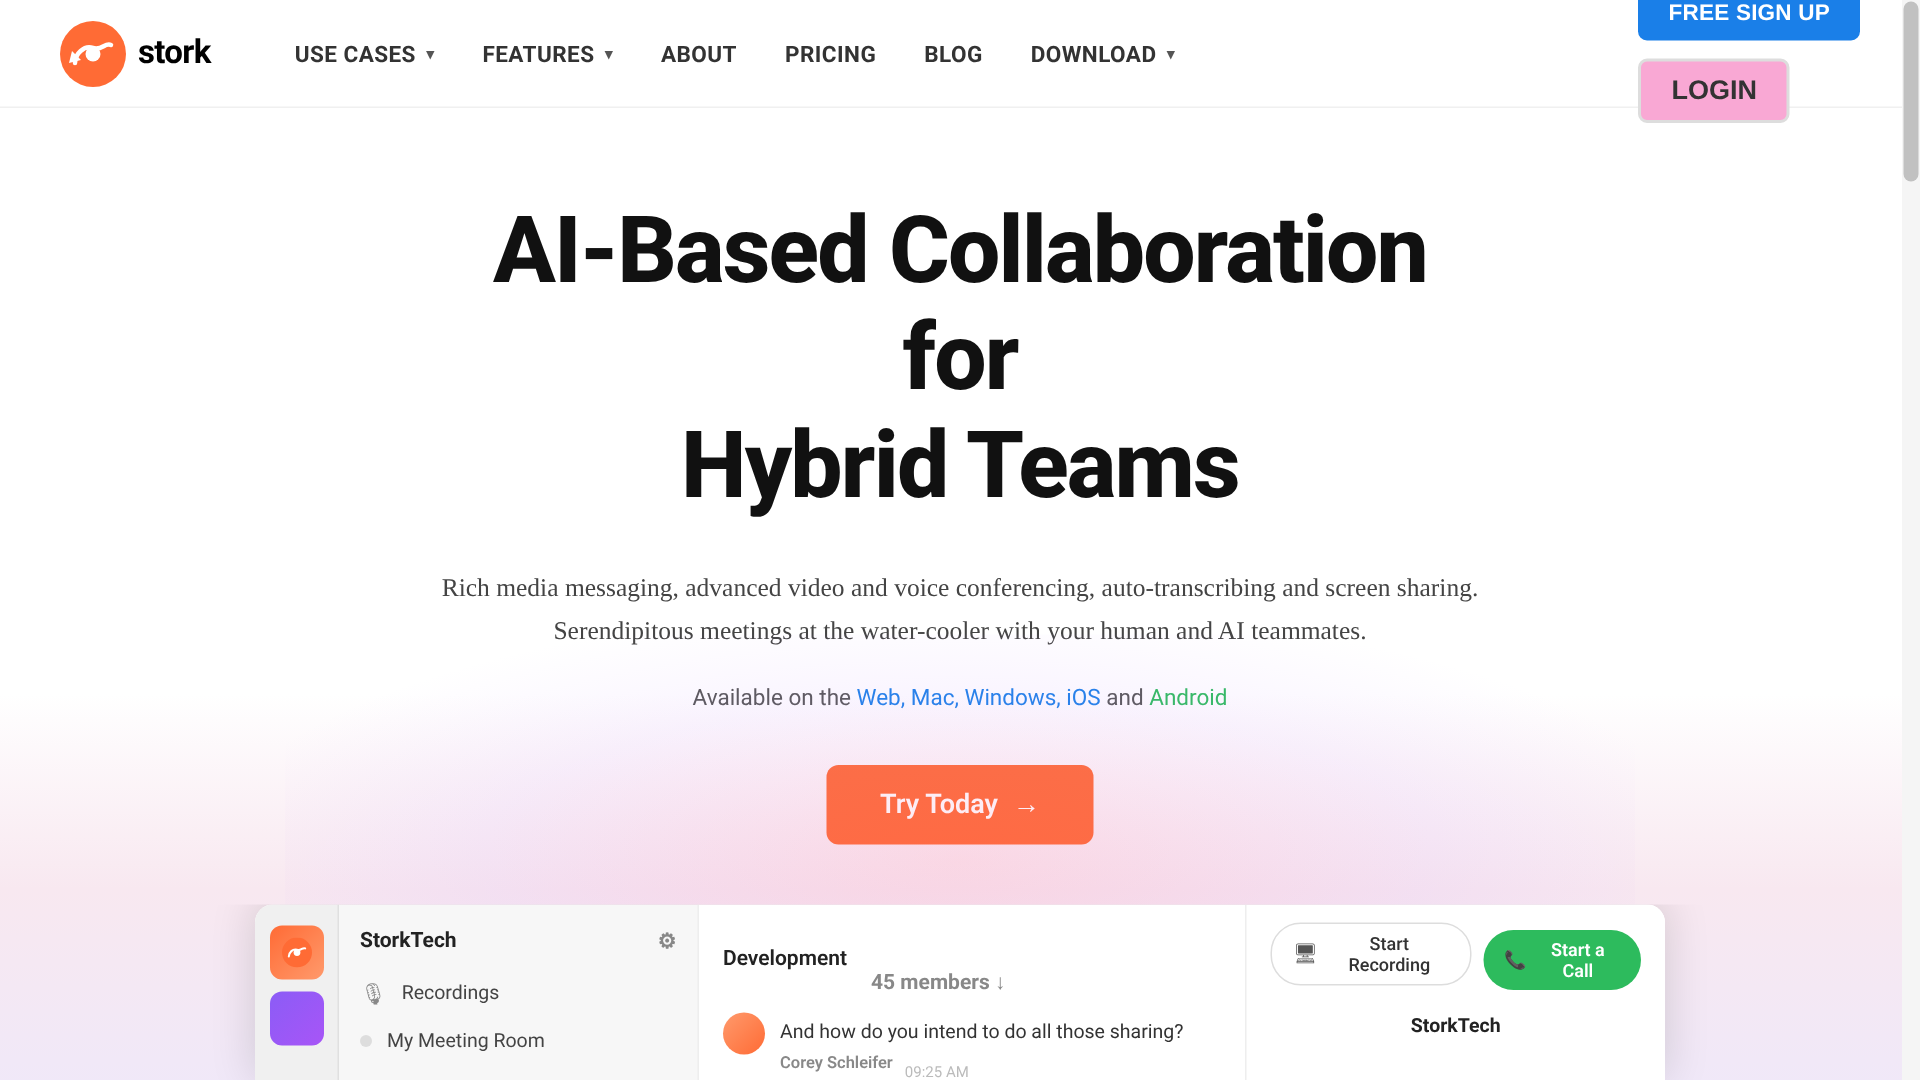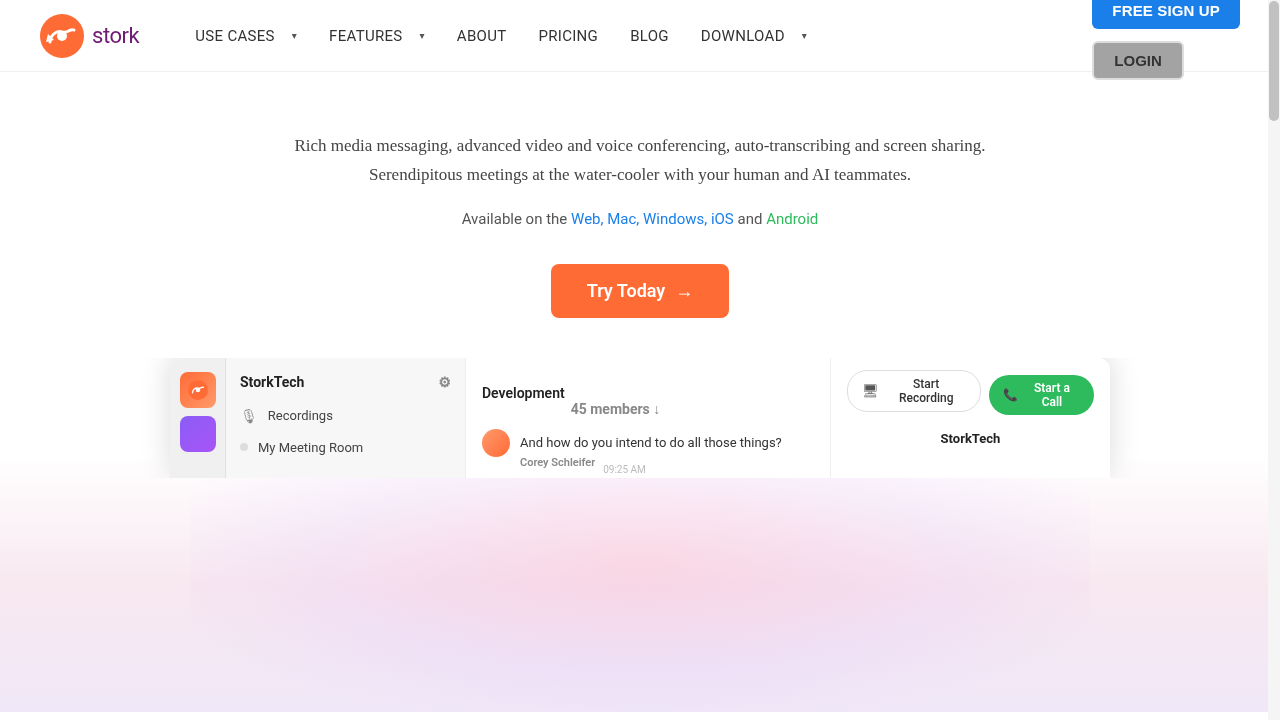--- a/index.html
+++ b/index.html
@@ -34,25 +34,25 @@
     }
     .nav-links {
       display: flex;
       align-items: center;
       gap: 0;
       flex: 1;
     }
     .nav-item {
       display: flex;
       align-items: center;
-      gap: 17px;
+      gap: 7px;
       padding: 0 16px;
       height: 72px;
       font-size: 15px;
-      font-weight: 400;
+      font-weight: 700;
       color: #333;
       cursor: pointer;
       text-decoration: none;
       letter-spacing: 0.02em;
     }
     .nav-item .chevron {
       font-size: 10px;
       color: #555;
     }
     .nav-right {
@@ -66,26 +66,26 @@
       color: #fff;
       border: none;
       border-radius: 6px;
       padding: 10px 20px;
       font-size: 15px;
       font-weight: 600;
       cursor: pointer;
       letter-spacing: 0.01em;
     }
     .btn-login {
-      background: #a3a3a3;
+      background: #f9a8d4;
       color: #333;
       border: 2px solid #ddd;
       border-radius: 6px;
       padding: 9px 20px;
-      font-size: 15px;
+      font-size: 18px;
       font-weight: 600;
       cursor: pointer;
     }
 
     
     .scrollbar-indicator {
       position: fixed;
       right: 0;
       top: 0;
       width: 12px;
@@ -219,21 +219,21 @@
 
     
     .app-main {
       flex: 1;
       background: #fff;
       padding: 12px 16px;
     }
     .app-channel-header {
       display: flex;
       align-items: center;
-      gap: 6px;
+      gap: 16px;
       font-size: 14px;
       font-weight: 600;
       color: #222;
       margin-bottom: 12px;
     }
     .members-badge {
       font-size: 14px;
       font-weight: 700;
       color: #888;
       margin-top: 31px;
@@ -341,21 +341,21 @@
 </div>
 
 <nav>
   <a href="#" class="nav-logo">
     <svg class="logo-icon" viewBox="0 0 44 44" fill="none">
       <circle cx="22" cy="22" r="22" fill="#ff6b35"></circle>
       <path d="M10 28 C10 22 16 16 22 18 C28 20 30 14 34 16" stroke="white" stroke-width="3" stroke-linecap="round" fill="none"></path>
       <circle cx="22" cy="22" r="5" fill="white"></circle>
       <path d="M8 20 L6 28 L14 26 Z" fill="white"></path>
     </svg>
-    <span style="font-size:22px; font-weight:400; color:#701a75; letter-spacing:-0.02em;">stork</span>
+    <span style="font-size:22px; font-weight:700; color:#000000; letter-spacing:-0.02em;">stork</span>
   </a>
 
   <div class="nav-links">
     <a href="#" class="nav-item">
       <span>USE CASES</span>
       <span class="chevron">▾</span>
     </a>
     <a href="#" class="nav-item">
       <span>FEATURES</span>
       <span class="chevron">▾</span>
@@ -377,20 +377,25 @@
 
   <div class="nav-right">
     <button class="btn-free-signup">FREE SIGN UP</button>
     <button class="btn-login">LOGIN</button>
   </div>
 </nav>
 
 <section class="hero">
   <div class="hero-bg"></div>
 
+  <h1>
+    <span>AI-Based Collaboration</span><br>
+    <span>for</span><br>
+    <span>Hybrid Teams</span>
+  </h1>
 
   <p class="hero-subtitle">
     <span>Rich media messaging, advanced video and voice conferencing, auto-transcribing and screen sharing.</span><br>
     <span>Serendipitous meetings at the water-cooler with your human and AI teammates.</span>
   </p>
 
   <p class="hero-available">
     <span>Available on the</span>
     <a href="#" class="link-blue">Web, Mac, Windows, iOS</a>
     <span>and</span>
@@ -433,21 +438,21 @@
       </div>
 
       <div class="app-main">
         <div class="app-channel-header">
           <span>Development</span>
           <span class="members-badge">45 members ↓</span>
         </div>
         <div style="display:flex;gap:10px;align-items:flex-start;">
           <div class="avatar-circle"></div>
           <div>
-            <div class="chat-message">And how do you intend to do all those things?</div>
+            <div class="chat-message">And how do you intend to do all those sharing?</div>
             <div style="display:flex;gap:8px;align-items:center;">
               <span class="chat-message-name">Corey Schleifer</span>
               <span class="chat-message-time">09:25 AM</span>
             </div>
           </div>
         </div>
       </div>
 
       <div class="app-right">
         <div class="app-right-buttons">

